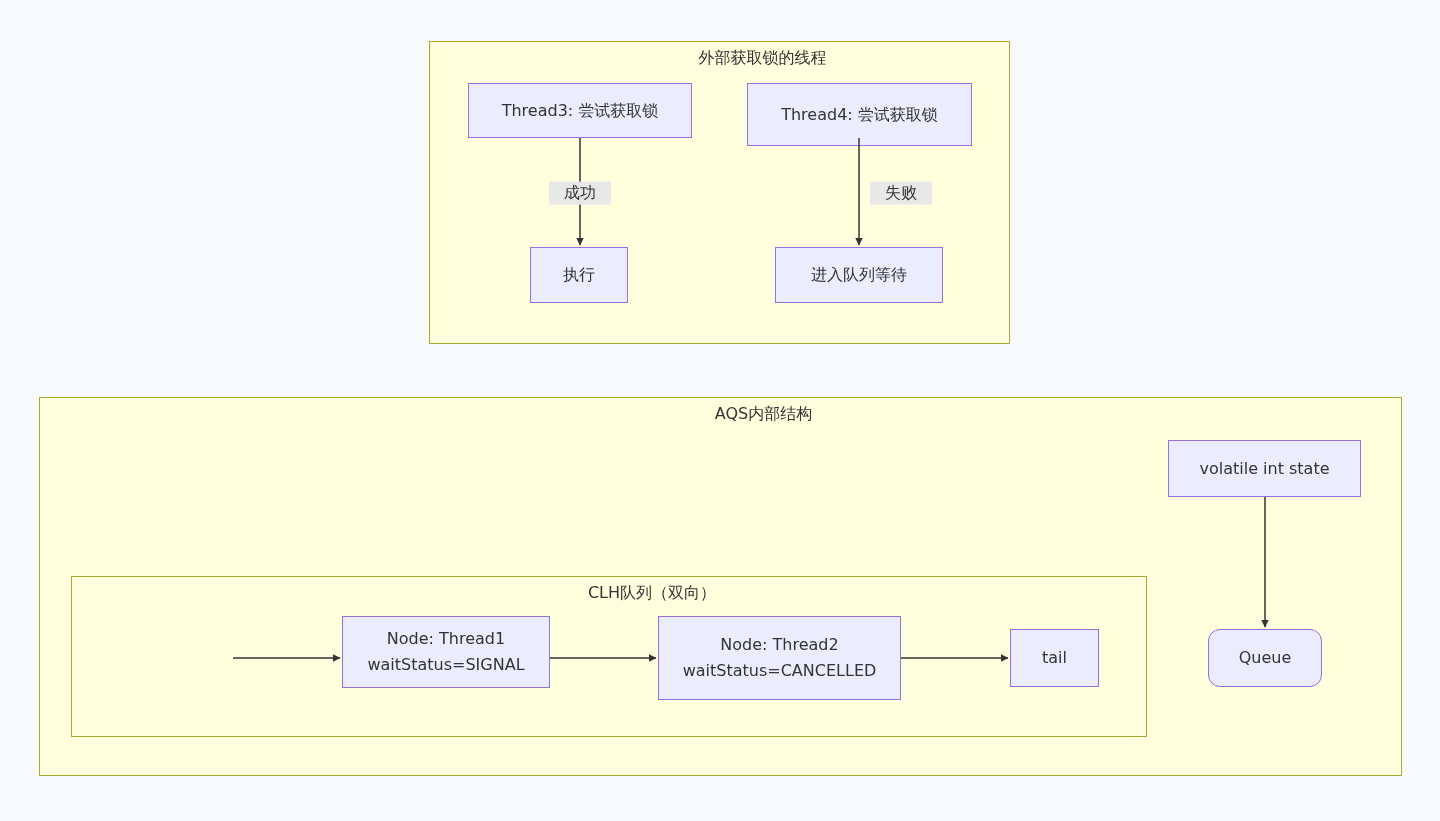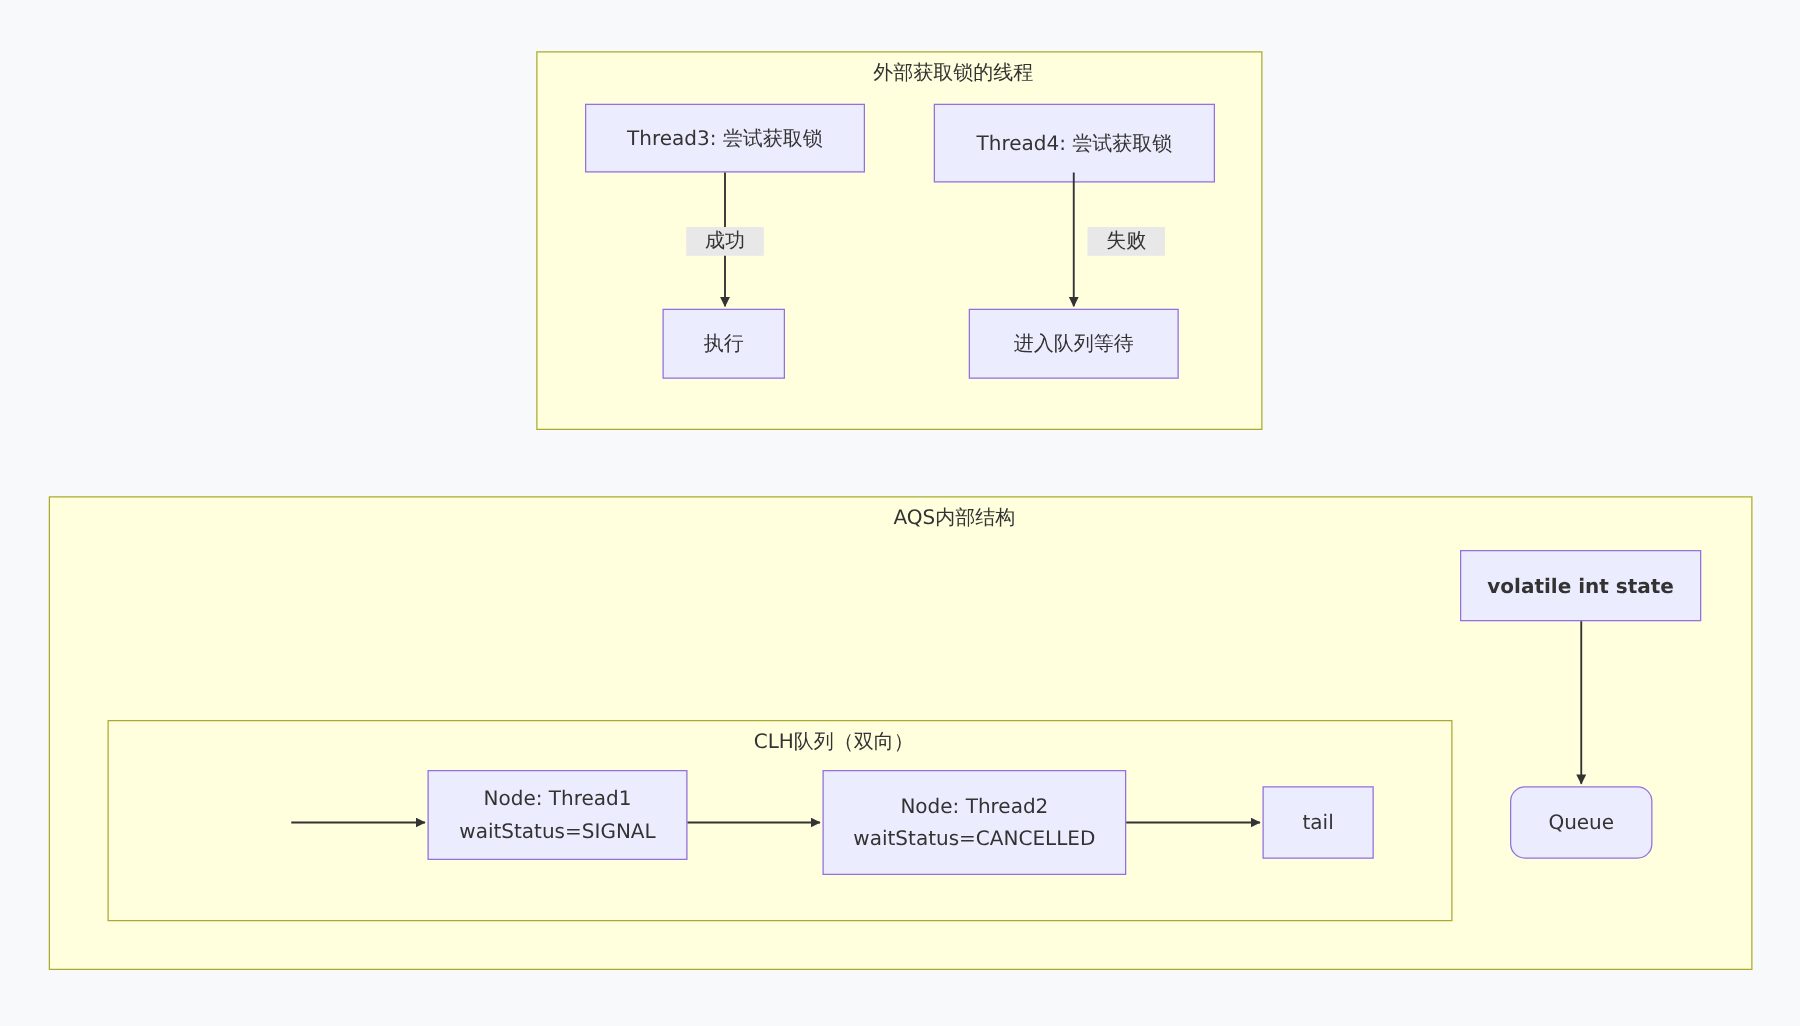--- a/index.html
+++ b/index.html
@@ -82,21 +82,21 @@
 <div class="canvas">
 
   <div class="container" style="left:429px; top:41px; width:581px; height:303px;">
     <div class="container-title">外部获取锁的线程</div>
   </div>
 
   <div class="container" style="left:39px; top:397px; width:1363px; height:379px;">
     <div class="container-title">AQS内部结构</div>
   </div>
 
-  <div class="container" style="left:86px; top:576px; width:1076px; height:161px;">
+  <div class="container" style="left:71px; top:576px; width:1076px; height:161px;">
     <div class="container-title">CLH队列（双向）</div>
   </div>
 
   <svg class="edges-overlay" viewBox="0 0 1440 821" xmlns="http://www.w3.org/2000/svg">
     <defs>
       <marker id="arrow" markerWidth="9" markerHeight="9" refX="7.5" refY="4" orient="auto" markerUnits="userSpaceOnUse">
         <path class="arrowhead" d="M0,0 L8,4 L0,8 z"></path>
       </marker>
     </defs>
     <line class="edge" x1="580" y1="138" x2="580" y2="245" marker-end="url(#arrow)"></line>
@@ -116,21 +116,21 @@
   <div class="node" style="left:747px; top:83px; width:225px; height:63px;">
     <span>Thread4: 尝试获取锁</span>
   </div>
   <div class="node" style="left:530px; top:247px; width:98px; height:56px;">
     <span>执行</span>
   </div>
   <div class="node" style="left:775px; top:247px; width:168px; height:56px;">
     <span>进入队列等待</span>
   </div>
 
-  <div class="node" style="left:1168px; top:440px; width:193px; height:57px;font-weight:bold;">
+  <div class="node" style="left:1168px; top:440px; width:193px; height:57px;">
     <span>volatile int state</span>
   </div>
   <div class="node" style="left:1208px; top:629px; width:114px; height:58px;border-radius:12px;">
     <span>Queue</span>
   </div>
 
   <div class="node" style="left:342px; top:616px; width:208px; height:72px;">
     <span>Node: Thread1</span>
     <span>waitStatus=SIGNAL</span>
   </div>

